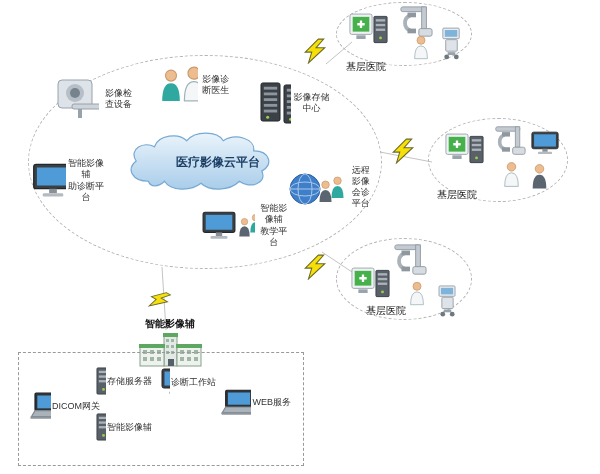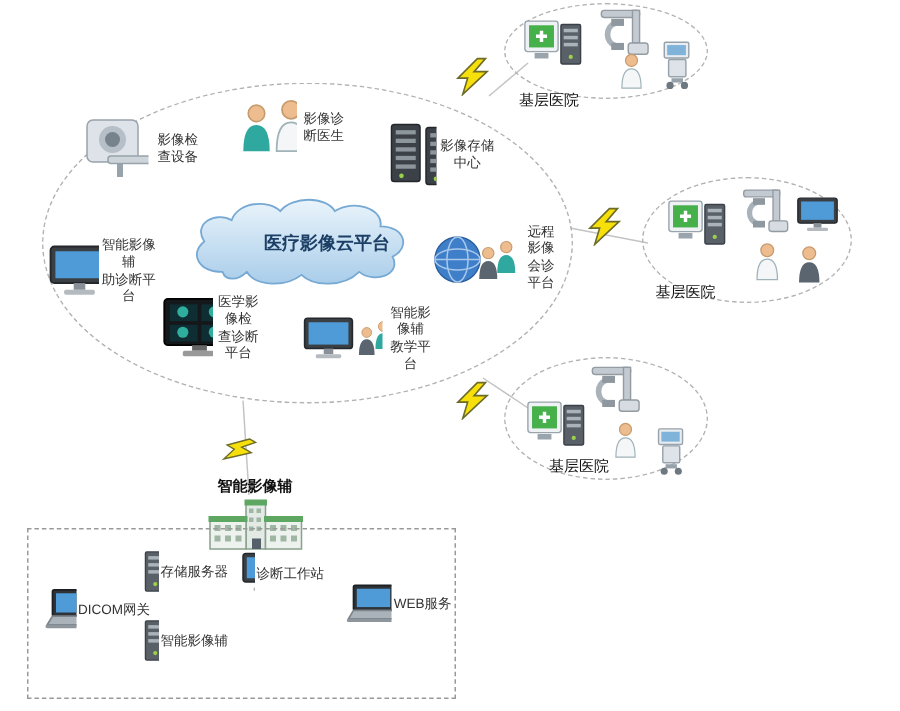--- a/index.html
+++ b/index.html
@@ -246,40 +246,33 @@
   </div>
 
   <div class="node" style="left:32px;top:158px;width:72px;">
     <svg class="icon" width="42" height="36">
         <use href="#sym-pc" width="42" height="36"></use>
       </svg>
     <div class="node-label">智能影像辅
 助诊断平台</div>
   </div>
 
-  <div class="node" style="left:108px;top:196px;width:66px;">
-    <svg class="icon" width="50" height="42">
-        <use href="#sym-medpc" width="50" height="42"></use>
-      </svg>
-    <div class="node-label">医学影像检
-查诊断平台</div>
-  </div>
 
   <div class="node" style="left:202px;top:203px;width:88px;">
     <svg class="icon" width="74" height="38">
       <use href="#sym-pc" x="0" y="4" width="34" height="30"></use>
       <use href="#sym-person-dark" x="36" y="10" width="13" height="21"></use>
       <use href="#sym-person-teal" x="47" y="6" width="13" height="21"></use>
       <use href="#sym-person-red" x="58" y="10" width="14" height="23"></use>
     </svg>
     <div class="node-label">智能影像辅
 教学平台</div>
   </div>
 
-  <div class="node" style="left:288px;top:148px;width:86px;align-items:flex-end;">
+  <div class="node" style="left:288px;top:164px;width:86px;">
     <svg class="icon" width="78" height="46">
       <use href="#sym-globe" x="0" y="8" width="34" height="34"></use>
       <use href="#sym-person-dark" x="30" y="16" width="15" height="23"></use>
       <use href="#sym-person-teal" x="42" y="12" width="15" height="23"></use>
       <use href="#sym-person-red" x="57" y="13" width="18" height="28"></use>
     </svg>
     <div class="node-label">远程影像
 会诊平台</div>
   </div>
 
@@ -389,21 +382,21 @@
   </div>
 
   <div class="dc-item" style="left:160px;top:368px;width:56px;">
     <svg class="icon" width="34" height="28">
         <use href="#sym-pc" width="34" height="28"></use>
       </svg>
     <div class="dc-label">诊断工作站</div>
   </div>
 
 
-  <div class="dc-item" style="left:229px;top:386px;width:72px;align-items:center;">
+  <div class="dc-item" style="left:219px;top:386px;width:72px;align-items:center;">
     <svg class="icon" width="66" height="32">
       <use href="#sym-laptop" x="0" y="3" width="40" height="27"></use>
       <use href="#sym-firewall" x="43" y="4" width="22" height="22"></use>
     </svg>
     <div class="dc-label">WEB服务</div>
   </div>
 
 </div>
 
 </body></html>

